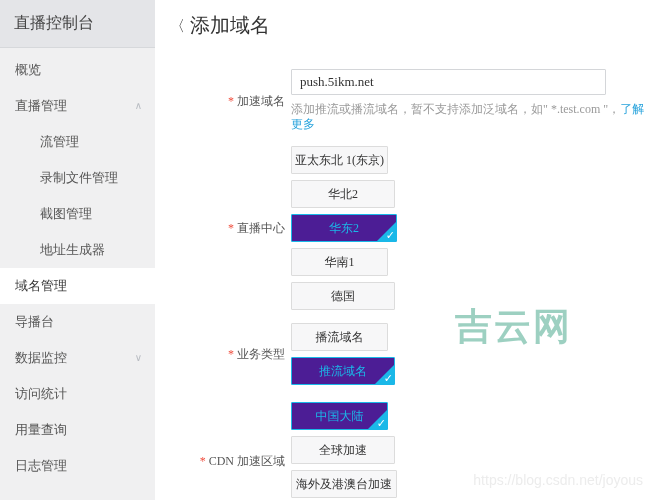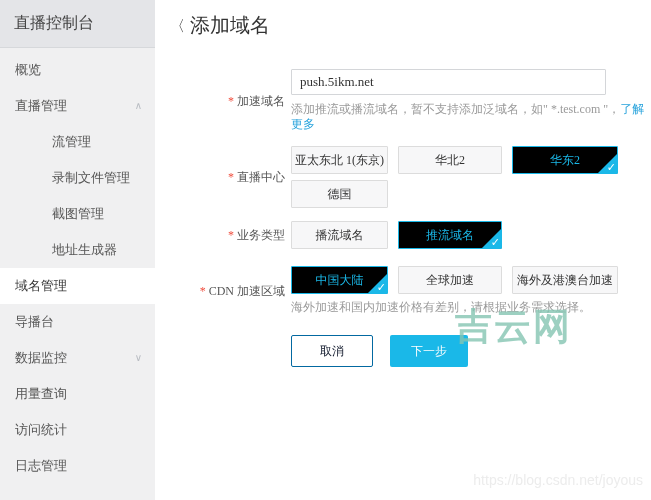--- a/index.html
+++ b/index.html
@@ -15,21 +15,21 @@
   .sidebar { width:155px; flex:none; background:#f0f0f1; display:flex; flex-direction:column; }
   .side-header {
     height:48px; flex:none; background:#e4e5e8; border-bottom:1px solid #d6d8db;
     display:flex; align-items:center; padding-left:14px; font-size:16px; color:#444;
   }
   .side-menu { padding-top:4px; }
   .side-item {
     height:36px; line-height:36px; padding-left:15px; font-size:13px; color:#555;
     cursor:pointer; position:relative; white-space:nowrap;
   }
-  .side-item.indent { padding-left:52px; }
+  .side-item.indent { padding-left:40px; }
   .side-item.active { background:#fff; color:#333; }
   .chev { position:absolute; right:13px; top:0; color:#b8bcc2; font-size:10px; }
 
   
   .main { flex:1; padding:14px 0 0 15px; position:relative; }
   .page-header { display:flex; align-items:center; gap:5px; height:22px; }
   .back { font-size:15px; color:#333; cursor:pointer; line-height:1; }
   .title { font-size:20px; font-weight:normal; margin:0; }
 
   .form { margin-top:33px; }
@@ -37,28 +37,28 @@
   .flabel { width:121px; flex:none; text-align:right; font-size:12px; color:#555;
             line-height:28px; padding-right:6px; white-space:nowrap; }
   .req { color:#f04e3e; margin-right:3px; }
   .fctrl { flex:1; }
 
   .txt { width:315px; height:26px; border:1px solid #d4d6d9; border-radius:1px;
          padding:0 8px; font-size:13px; color:#333; font-family:inherit; }
   .help { font-size:12px; color:#9a9a9a; margin-top:7px; line-height:15px; }
   .link { color:#28a3dc; cursor:pointer; text-decoration:none; }
 
-  .opts { display:flex; flex-wrap:wrap; width:330px; gap:6px 10px; }
+  .opts { display:flex; flex-wrap:wrap; width:330px; gap:6px 10px;flex-direction:column; }
   .opt { position:relative; height:28px; border:1px solid #dcdcdc; background:#f7f7f8;
          color:#333; font-size:12px; cursor:pointer; border-radius:1px; padding:0;
          overflow:hidden; font-family:inherit; }
   .opt:nth-child(3n+1) { width:97px; }
   .opt:nth-child(3n+2) { width:104px; }
   .opt:nth-child(3n)   { width:106px; }
-  .opt.selected { background:#000000; border-color:#1ab8e8; color:#1ab8e8; }
+  .opt.selected { background:#4c1d95; border-color:#1ab8e8; color:#1ab8e8; }
   .corner { position:absolute; right:0; bottom:0; width:0; height:0;
             border-left:19px solid transparent; border-bottom:19px solid #1ab8e8; }
   .tick { position:absolute; right:1px; bottom:0; color:#fff; font-size:11px; line-height:1; }
 
   .row-live { margin-bottom:13px; }
   .row-biz  { margin-bottom:17px; }
   .row-cdn  { margin-bottom:20px; }
   .row-cdn .help { margin-top:6px; }
 
   .btn { height:32px; font-size:12px; border-radius:2px; cursor:pointer; font-family:inherit; }
@@ -82,22 +82,22 @@
     <nav class="side-menu">
         <div class="side-item"><span>概览</span></div>
         <div class="side-item"><span>直播管理</span><span class="chev">∧</span></div>
         <div class="side-item indent"><span>流管理</span></div>
         <div class="side-item indent"><span>录制文件管理</span></div>
         <div class="side-item indent"><span>截图管理</span></div>
         <div class="side-item indent"><span>地址生成器</span></div>
         <div class="side-item active"><span>域名管理</span></div>
         <div class="side-item"><span>导播台</span></div>
         <div class="side-item"><span>数据监控</span><span class="chev">∨</span></div>
+        <div class="side-item"><span>访问统计</span></div>
         <div class="side-item"><span>用量查询</span></div>
-        <div class="side-item"><span>访问统计</span></div>
         <div class="side-item"><span>日志管理</span></div>
       </nav>
   </aside>
 
   <main class="main">
 
     <div class="page-header">
       <span class="back">〈</span>
       <h1 class="title">添加域名</h1>
     </div>
@@ -118,20 +118,21 @@
 
       <div class="frow row-live">
         <div class="flabel">
           <span class="req">*</span><span>直播中心</span>
         </div>
         <div class="fctrl">
           <div class="opts">
               <button type="button" class="opt"><span>亚太东北 1(东京)</span></button>
               <button type="button" class="opt"><span>华北2</span></button>
               <button type="button" class="opt selected"><span>华东2</span><span class="corner"></span><span class="tick">✓</span></button>
+              <button type="button" class="opt"><span>华南1</span></button>
               <button type="button" class="opt"><span>德国</span></button>
             </div>
         </div>
       </div>
 
       <div class="frow row-biz">
         <div class="flabel">
           <span class="req">*</span><span>业务类型</span>
         </div>
         <div class="fctrl">

